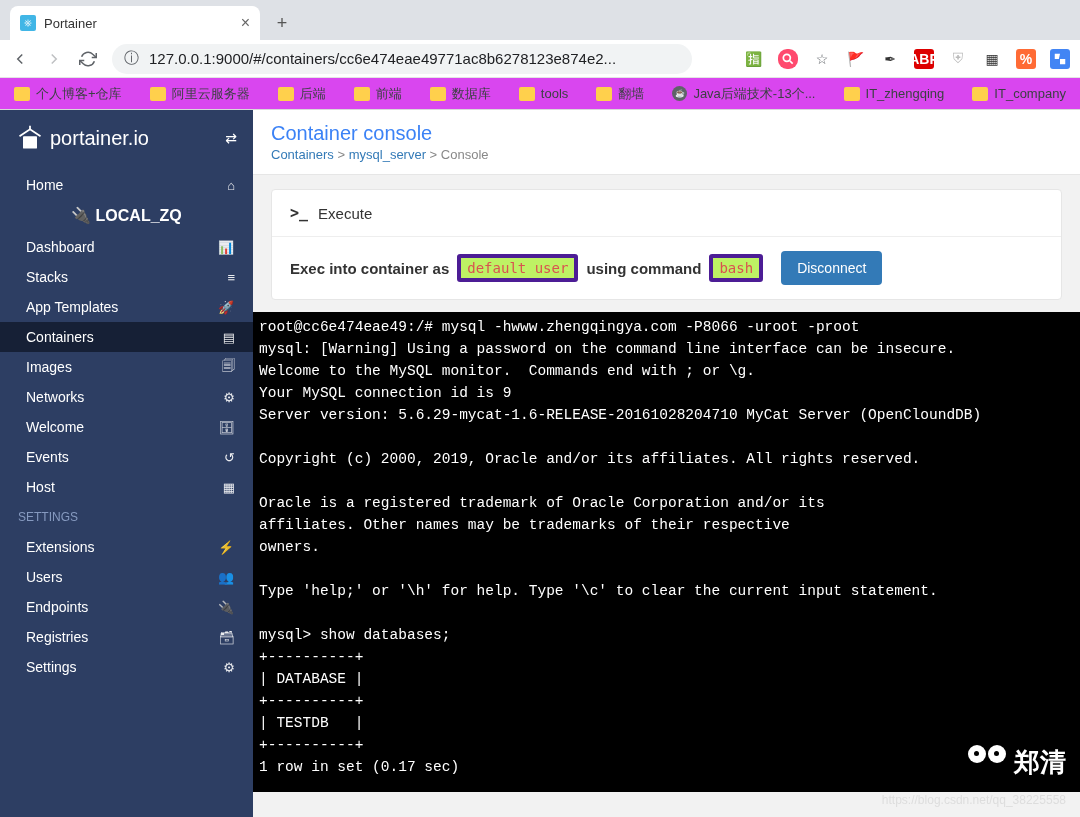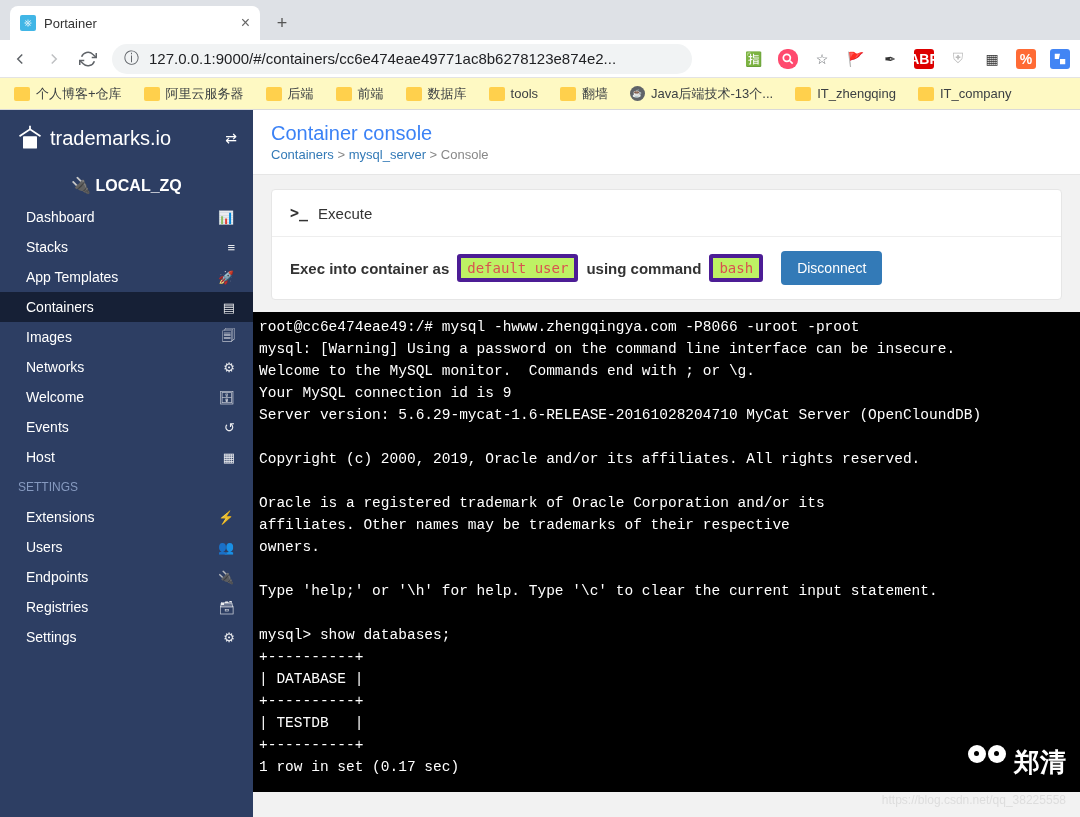--- a/index.html
+++ b/index.html
@@ -19,21 +19,21 @@
 .url .urltext { color: #202124; white-space: nowrap; overflow: hidden; text-overflow: ellipsis; }
 .ext-icons { display: flex; align-items: center; gap: 14px; margin-left: auto; }
 .ext-icons span { width: 20px; height: 20px; display: flex; align-items: center; justify-content: center; font-size: 14px; }
 .ext-search-badge { background: #ff4a6e; border-radius: 9px; width: 34px; height: 24px; display: flex; align-items: center; justify-content: center; color: #fff; }
 .ext-star { color: #5f6368; }
 .ext-red { color: #d93025; }
 .ext-abp { background: #d00; color: #fff; font-size: 8px; font-weight: bold; border-radius: 3px; padding: 2px 2px; }
 .ext-orange { background: #ff6b35; color: #fff; border-radius: 3px; font-size: 10px; font-weight: bold; padding: 2px 3px; }
 .ext-gt { background: #4285f4; color: #fff; border-radius: 3px; padding: 2px; }
 
-.bmbar { height: 32px; background: #fef9c3; display: flex; align-items: center; padding: 0 14px; gap: 22px; border-bottom: 1px solid #d9d9d9; font-size: 13px; color: #3c4043; }
+.bmbar { height: 32px; background: #d946ef; display: flex; align-items: center; padding: 0 14px; gap: 22px; border-bottom: 1px solid #d9d9d9; font-size: 13px; color: #3c4043; justify-content: space-between; }
 .bm { display: flex; align-items: center; gap: 6px; }
 .bm .folder { width: 16px; height: 14px; background: #ffd04c; border-radius: 2px; }
 .bm.page .folder { background: #5f6368; border-radius: 50%; width: 15px; height: 15px; display:flex;align-items:center;justify-content:center;color:#fff;font-size:8px;}
 
 
 .app { display: flex; height: calc(817px - 40px - 38px - 32px); }
 .sidebar { width: 253px; background: #2d3e63; color: #fff; font-size: 14px; overflow: hidden; }
 .logo { display: flex; align-items: center; justify-content: space-between; padding: 14px 16px 18px; }
 .logo .brand { display: flex; align-items: center; gap: 6px; font-size: 20px; font-weight: 300; }
 .logo .brand svg { width: 28px; height: 28px; }
@@ -166,23 +166,27 @@
 
 <div class="app">
   <div class="sidebar">
     <div class="logo">
       <span class="brand">
         <svg viewBox="0 0 32 32">
             <rect x="8" y="14" width="16" height="14" fill="#fff" rx="1"></rect>
             <path d="M4 14 L16 6 L28 14" stroke="#fff" stroke-width="2" fill="none"></path>
             <line x1="16" y1="2" x2="16" y2="6" stroke="#fff" stroke-width="2"></line>
           </svg>
-        <span>trademarks.io</span>
+        <span>portainer.io</span>
       </span>
       <span class="collapse">⇄</span>
+    </div>
+    <div class="nav-item">
+      <span>Home</span>
+      <span class="icon">⌂</span>
     </div>
     <div class="nav-sub">
       <span>🔌</span>
       <span>LOCAL_ZQ</span>
     </div>
     <div id="nav-main">
         <div class="nav-item">
           <span>Dashboard</span>
           <span class="icon">📊</span>
         </div>

